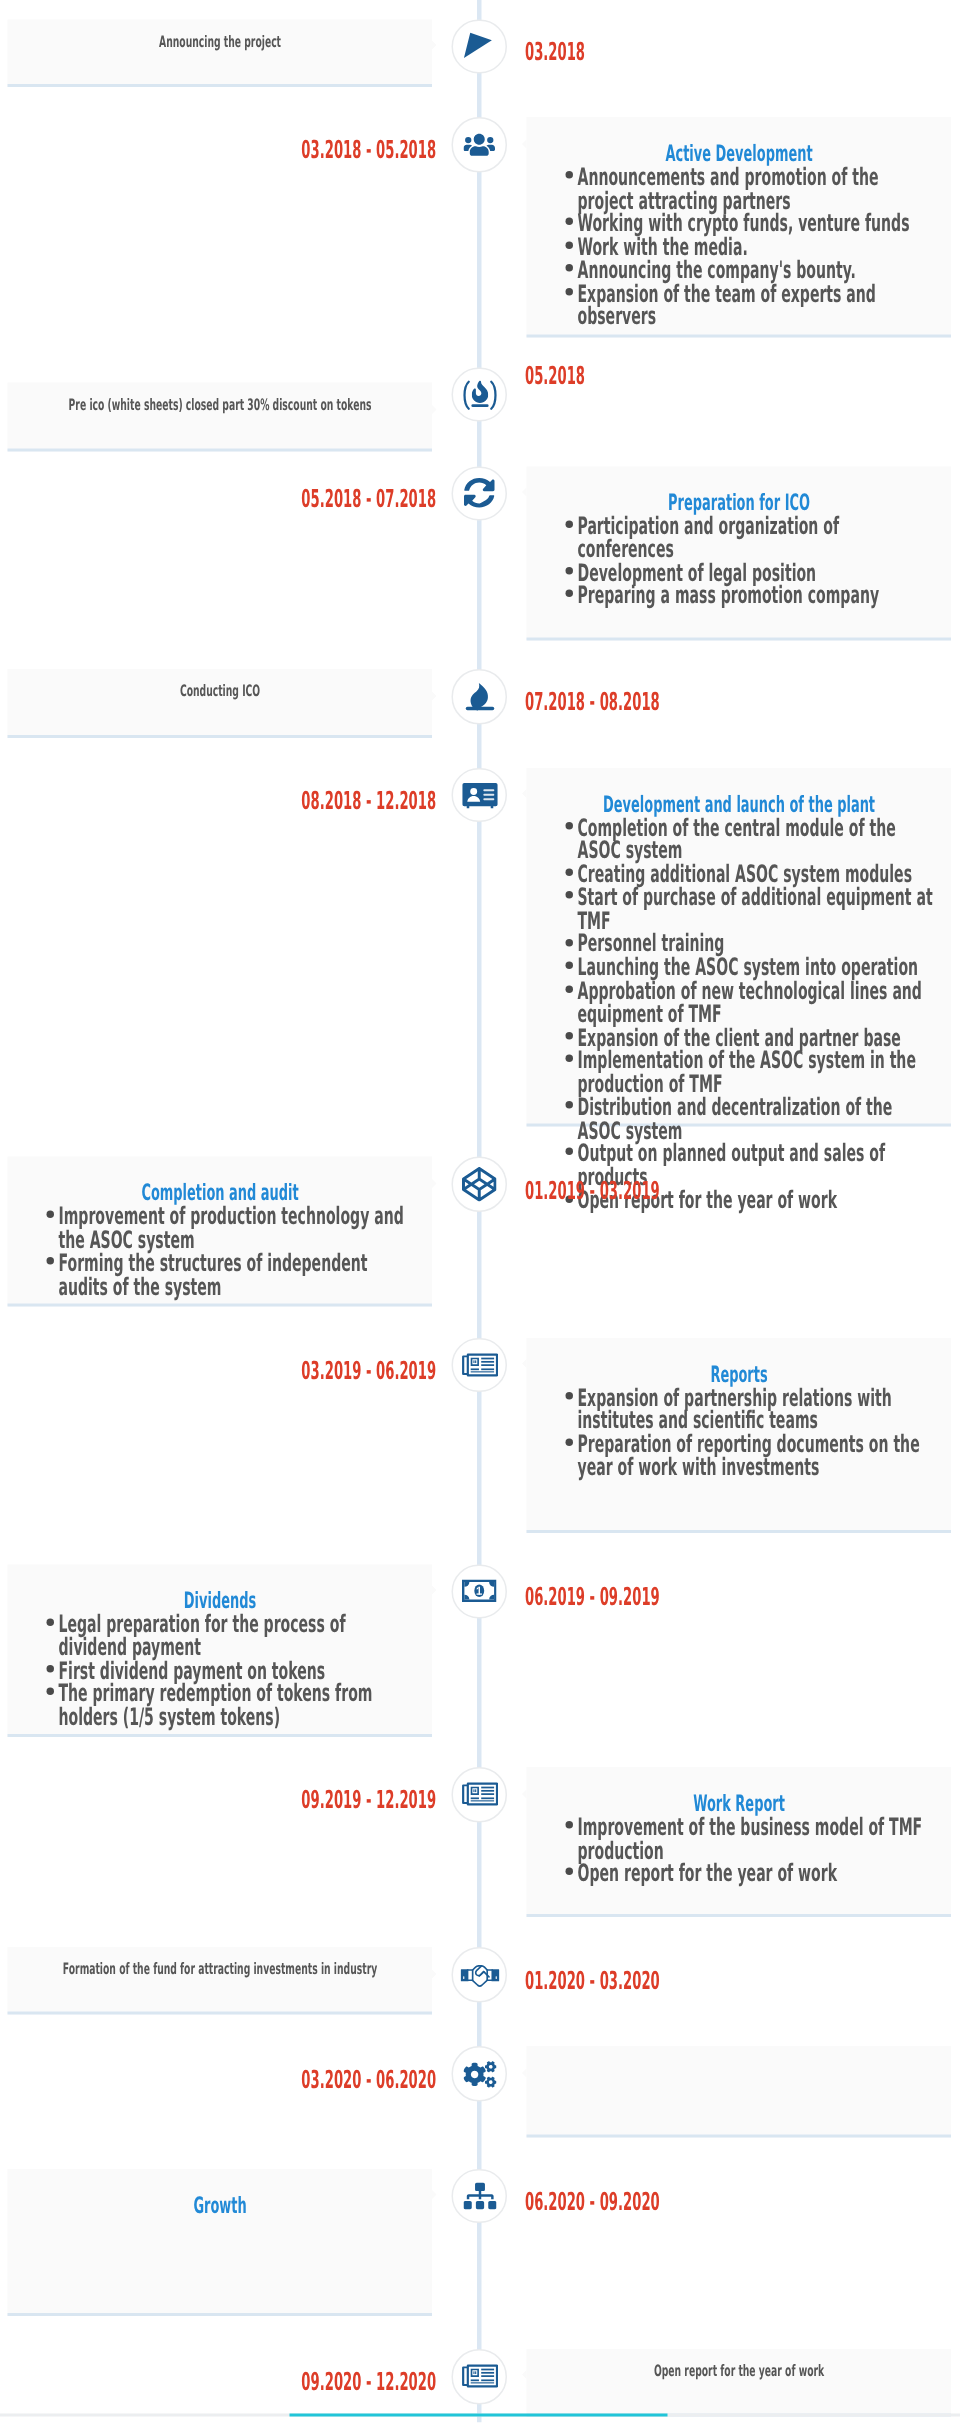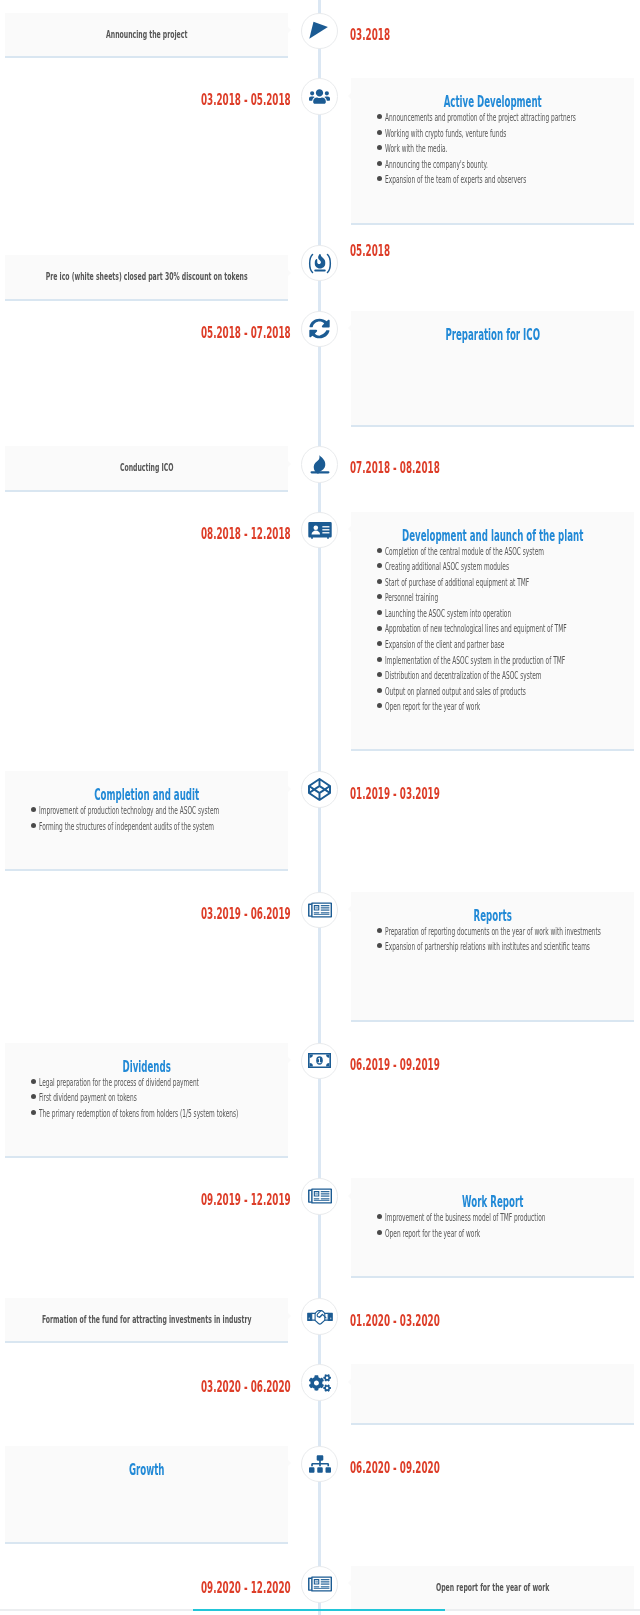--- a/index.html
+++ b/index.html
@@ -16,21 +16,21 @@
            background:#dbe7f3; z-index:0; }
   .item { position:static; }
   .card {
     position:absolute;
     background:#fafafa;
     border-bottom:2.5px solid #d9e6f1;
     padding:17px 12px 8px 12px;
     width:283.4px;
     z-index:1;
   }
-  .card.bodyonly { display:flex; align-items:center; justify-content:center; padding-top:8px; }
+  .card.bodyonly { display:flex; align-items:flex-start; justify-content:center; padding-top:8px; }
   .card.bodyonly .card-body { width:100%; }
   .card.left  { left:4.5px; }
   .card.right { left:350.9px; }
   .notch { position:absolute; top:14.7px; width:0; height:0;
            border-top:3.6px solid transparent; border-bottom:3.6px solid transparent; }
   .card.left .notch  { right:-3.2px; border-left:3.2px solid #fafafa; }
   .card.right .notch { left:-3.2px;  border-right:3.2px solid #fafafa; }
   .card-title {
     color:#2189d6;
     font-weight:bold;
@@ -43,22 +43,22 @@
   .card-body {
     color:#565656;
     font-weight:bold;
     font-size:10.5px;
     line-height:15.55px;
   }
   .card-body .sx { width:398.46px; transform:scaleX(0.651); transform-origin:left top; text-align:center; }
   .card-list { list-style:none; margin:0; padding:0; }
   .card-list li {
     color:#565656;
-    font-weight:normal;
-    font-size:10px;
+    font-weight:bold;
+    font-size:16px;
     position:relative;
     padding-left:22px;
     line-height:15.55px;
   }
   .card-list li .sx { width:364.67px; transform:scaleX(0.651); transform-origin:left top; }
   .card-list li::before {
     content:"";
     position:absolute;
     left:14.4px; top:4.1px;
     width:5px; height:5px;
@@ -170,20 +170,31 @@
           </svg>
         </span>
       </div>
     </div>
   <div class="item">
       <div class="card right" style="top:310.5px;height:116.10000000000002px">
         <span class="notch"></span>
         <div class="card-title">
           <div class="sx">Preparation for ICO</div>
         </div>
+        <ul class="card-list">
+          <li>
+            <div class="sx">Participation and organization of conferences</div>
+          </li>
+          <li>
+            <div class="sx">Development of legal position</div>
+          </li>
+          <li>
+            <div class="sx">Preparing a mass promotion company</div>
+          </li>
+        </ul>
       </div>
       <div class="date left" style="top:324.7px"><span class="sq">05.2018 - 07.2018</span></div>
       <div class="marker" style="top:310.5px">
         <span class="ic">
           <svg viewBox="0 0 512 512" width="21" height="21">
             <path d="M370.72 133.28C339.458 104.008 298.888 87.962 255.848 88c-77.458.068-144.328 53.178-162.791 126.85-1.344 5.363-6.122 9.15-11.651 9.15H24.103c-7.475 0-13.115-6.793-11.697-14.131C33.231 95.094 134.236 16 256 16c66.807 0 127.526 23.827 175.326 64.427L463.03 48.7c15.101-15.101 40.97-4.408 40.97 16.971V208c0 13.255-10.745 24-24 24H337.03c-21.379 0-32.072-25.869-16.971-40.97l50.661-57.75zM32 288h142.97c21.379 0 32.072 25.869 16.971 40.97l-50.661 57.75c31.262 29.272 71.832 45.318 114.872 45.2877.458-.068 144.328-53.178 162.791-126.85 1.344-5.363 6.122-9.15 11.651-9.15h57.304c7.475 0 13.115 6.793 11.697 14.131C478.769 416.906 377.764 496 256 496c-66.807 0-127.526-23.827-175.326-64.427L48.97 463.3C33.869 478.401 8 467.708 8 446.329V312c0-13.255 10.745-24 24-24z"></path>
           </svg>
         </span>
       </div>
     </div>
@@ -289,24 +300,24 @@
       </div>
     </div>
   <div class="item">
       <div class="card right" style="top:891.6px;height:130.79999999999995px">
         <span class="notch"></span>
         <div class="card-title">
           <div class="sx">Reports</div>
         </div>
         <ul class="card-list">
           <li>
+            <div class="sx">Expansion of partnership relations with institutes and scientific teams</div>
+          </li>
+          <li>
             <div class="sx">Preparation of reporting documents on the year of work with investments</div>
-          </li>
-          <li>
-            <div class="sx">Expansion of partnership relations with institutes and scientific teams</div>
           </li>
         </ul>
       </div>
       <div class="date left" style="top:905.8px"><span class="sq">03.2019 - 06.2019</span></div>
       <div class="marker" style="top:891.6px">
         <span class="ic">
           <svg viewBox="0 0 48 32" width="24" height="16">
             <path fill-rule="evenodd" d="M1.6 3.2 h5.6 v2.6 H3.0 v21 h4.2 v2.6 H1.6 a1.5 1.5 0 0 1-1.5-1.5 V4.7 A1.5 1.5 0 0 1 1.6 3.2z"></path>
             <path fill-rule="evenodd" d="M8.0 0.8 H46.4 a1.7 1.7 0 0 1 1.7 1.7 V29.5 a1.7 1.7 0 0 1-1.7 1.7 H8.0 A1.7 1.7 0 0 1 6.3 29.5 V2.5 A1.7 1.7 0 0 1 8.0 0.8z M9.2 3.7 V28.3 H45.2 V3.7 z"></path>
             <path fill-rule="evenodd" d="M11.6 6.2 h11 v11 h-11z M13.8 8.4 v6.6 h6.6 V8.4 z"></path>

